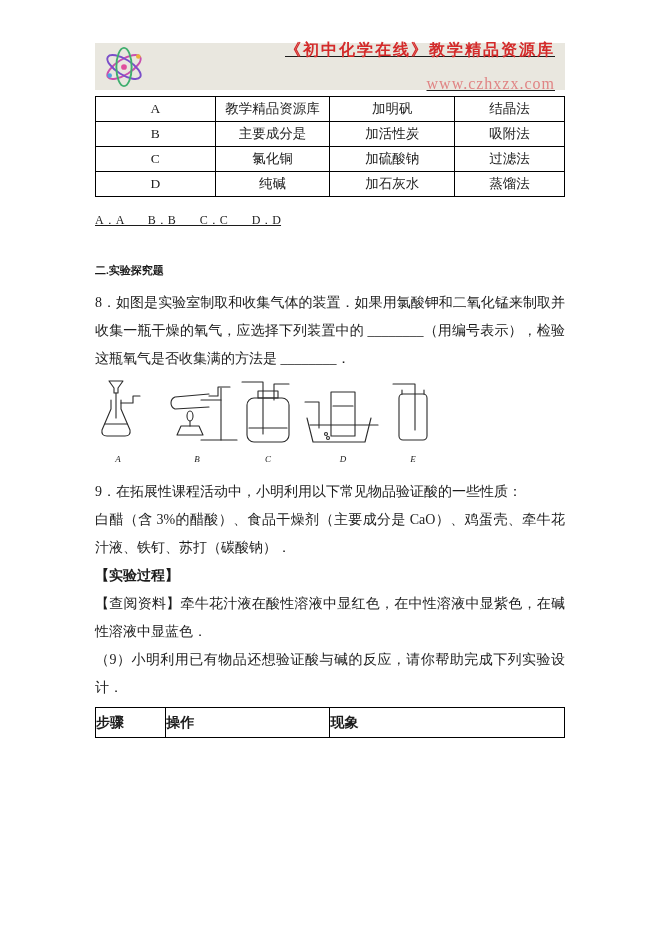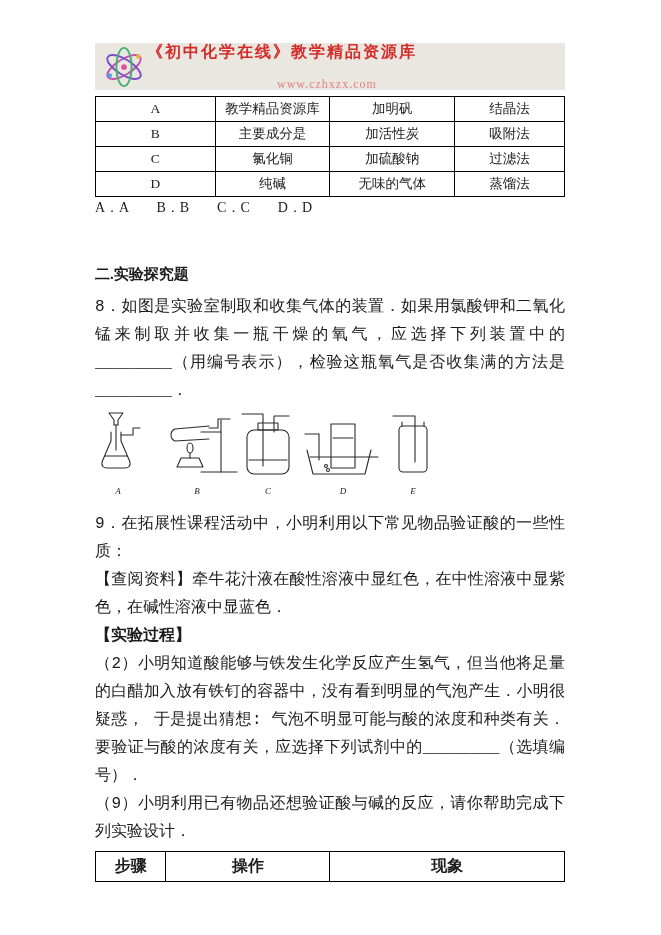--- a/index.html
+++ b/index.html
@@ -9,41 +9,41 @@
     background:#ffffff; color:#1c1c1c;
     font-family:"Liberation Serif","DejaVu Serif",serif;
     padding:43px 96px 0 95px;
   }
   
   .banner {
     display:flex; align-items:center;
     background:#e9e7df; height:47px; padding:2px 10px 2px 6px; margin-bottom:6px;
   }
   .logo { width:46px; height:42px; flex:0 0 auto; }
-  .banner-text { flex:1; text-align:left; }
+  .banner-text { flex:1; text-align:right;text-decoration:underline; }
   .banner-title {
     color:#d42b2b; font-weight:bold; font-size:16px; letter-spacing:2px;
     font-family:"Liberation Sans","DejaVu Sans",sans-serif;
   }
-  .banner-url { color:#e08484; font-size:12px; margin-top:14px; padding-left:130px; letter-spacing:1px; }
+  .banner-url { color:#e08484; font-size:16px; margin-top:14px; padding-left:130px; letter-spacing:1px; }
   
   table { width:100%; border-collapse:collapse; table-layout:fixed; }
   .t1 td {
     border:1px solid #000; height:25px; text-align:center;
     font-size:13.5px; padding:0 3px; vertical-align:middle;
   }
   .t2 { margin-top:5px; }
   .t2 td {
-    border:1px solid #000; height:30px; text-align:center;
-    font-weight:bold; font-size:16px; vertical-align:middle;
+    border:1px solid #000; height:30px; 
+    font-weight:bold; font-size:14px; vertical-align:middle;
   }
   
-  .answer-line { font-size:14px; line-height:22px; margin-top:0; white-space:pre-wrap; }
-  .section-heading { font-size:15px; font-weight:bold; margin:44px 0 8px; line-height:22px; }
-  .para { font-size:16px; line-height:28px; text-align:justify; white-space:pre-wrap;font-family:Liberation Mono, monospace; }
+  .answer-line { font-size:12px; line-height:22px; margin-top:12px; white-space:pre-wrap;text-decoration:underline; }
+  .section-heading { font-size:11px; font-weight:bold; margin:28px 0 8px; line-height:22px; }
+  .para { font-size:14px; line-height:28px; text-align:justify; white-space:pre-wrap; }
   .bold { font-weight:bold; }
   .figure { margin:5px 0 4px 2px; }
 </style>
 </head>
 <body>
 
 <div class="page">
 
   <div class="banner">
     <span class="logo">
@@ -86,21 +86,21 @@
       </tr>
       <tr>
         <td>C</td>
         <td>氯化铜</td>
         <td>加硫酸钠</td>
         <td>过滤法</td>
       </tr>
       <tr>
         <td>D</td>
         <td>纯碱</td>
-        <td>无味的气体</td>
+        <td>加石灰水</td>
         <td>蒸馏法</td>
       </tr>
     </tbody>
   </table>
 
   <p class="answer-line">A．A　　B．B　　C．C　　D．D</p>
 
   <h2 class="section-heading">二.实验探究题</h2>
 
   <p class="para">8．如图是实验室制取和收集气体的装置．如果用氯酸钾和二氧化锰来制取并收集一瓶干燥的氧气，应选择下列装置中的 ________（用编号表示），检验这瓶氧气是否收集满的方法是 ________．</p>
@@ -146,23 +146,23 @@
         <text x="21" y="84">A</text>
         <text x="100" y="84">B</text>
         <text x="171" y="84">C</text>
         <text x="246" y="84">D</text>
         <text x="316" y="84">E</text>
       </g>
     </svg>
   </div>
 
   <p class="para">9．在拓展性课程活动中，小明利用以下常见物品验证酸的一些性质：</p>
+  <p class="para">白醋（含 3%的醋酸）、食品干燥剂（主要成分是 CaO）、鸡蛋壳、牵牛花汁液、铁钉、苏打（碳酸钠）．</p>
+  <p class="para bold">【实验过程】</p>
   <p class="para">【查阅资料】牵牛花汁液在酸性溶液中显红色，在中性溶液中显紫色，在碱性溶液中显蓝色．</p>
-  <p class="para bold">【实验过程】</p>
-  <p class="para">（2）小明知道酸能够与铁发生化学反应产生氢气，但当他将足量的白醋加入放有铁钉的容器中，没有看到明显的气泡产生．小明很疑惑， 于是提出猜想: 气泡不明显可能与酸的浓度和种类有关．要验证与酸的浓度有关，应选择下列试剂中的________（选填编号）．</p>
   <p class="para">（9）小明利用已有物品还想验证酸与碱的反应，请你帮助完成下列实验设计．</p>
 
   <table class="t2">
     <colgroup>
         <col style="width:15%">
         <col style="width:35%">
         <col style="width:50%">
       </colgroup>
     <tbody>
       <tr>

